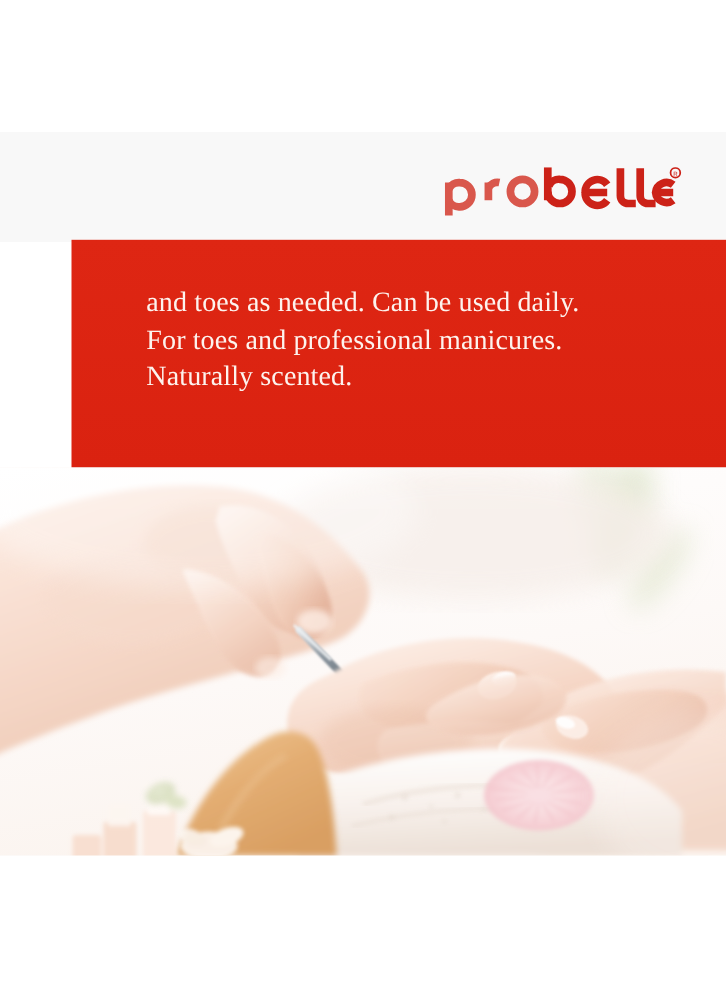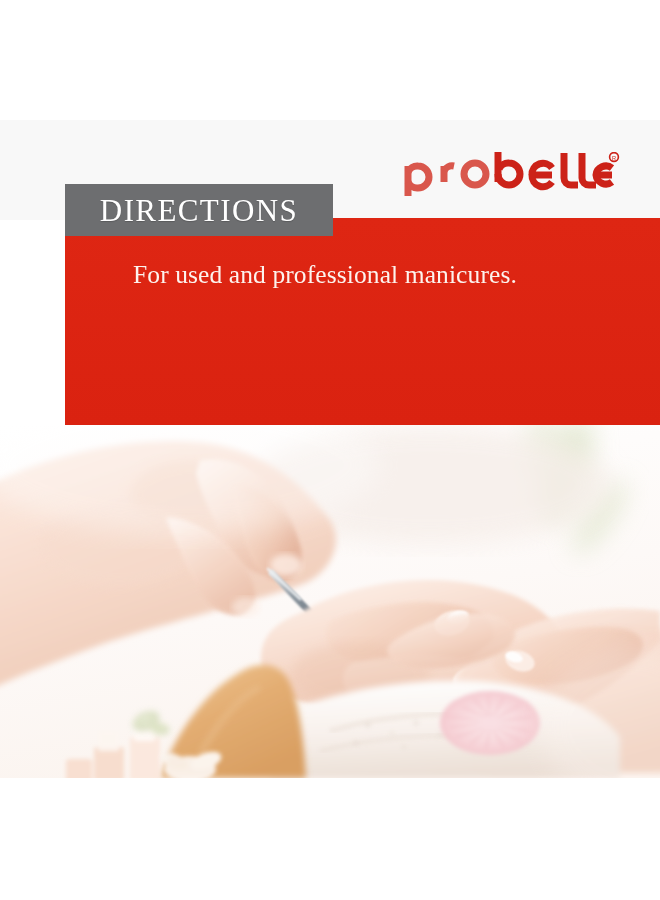--- a/index.html
+++ b/index.html
@@ -169,26 +169,25 @@
       </g>
       <g>
         <circle cx="210" cy="5" r="4.4" fill="none" stroke="#cc2218" stroke-width="1.6"></circle>
         <text x="210" y="7.8" font-family="Liberation Sans, sans-serif" font-size="5.6" fill="#cc2218" text-anchor="middle">R</text>
       </g>
     </svg>
   </div>
 
   <div class="red-panel"></div>
 
-  <div class="badge">
-    <span class="badge-label">DIRECTIONS</span>
-  </div>
 
   <div class="directions-body">
-    <div class="directions-line">For used and professional manicures.</div>
+    <div class="directions-line">and toes as needed. Can be used daily.</div>
+    <div class="directions-line">For toes and professional manicures.</div>
+    <div class="directions-line">Naturally scented.</div>
   </div>
 
   <div class="photo">
     <div class="photo-inner">
       <svg width="660" height="353" viewBox="0 0 660 353" xmlns="http://www.w3.org/2000/svg">
         <defs>
           <linearGradient id="bgG" x1="0" y1="0" x2="0.3" y2="1">
             <stop offset="0%" stop-color="#ffffff"></stop>
             <stop offset="60%" stop-color="#fdf9f7"></stop>
             <stop offset="100%" stop-color="#fbf4ef"></stop>

